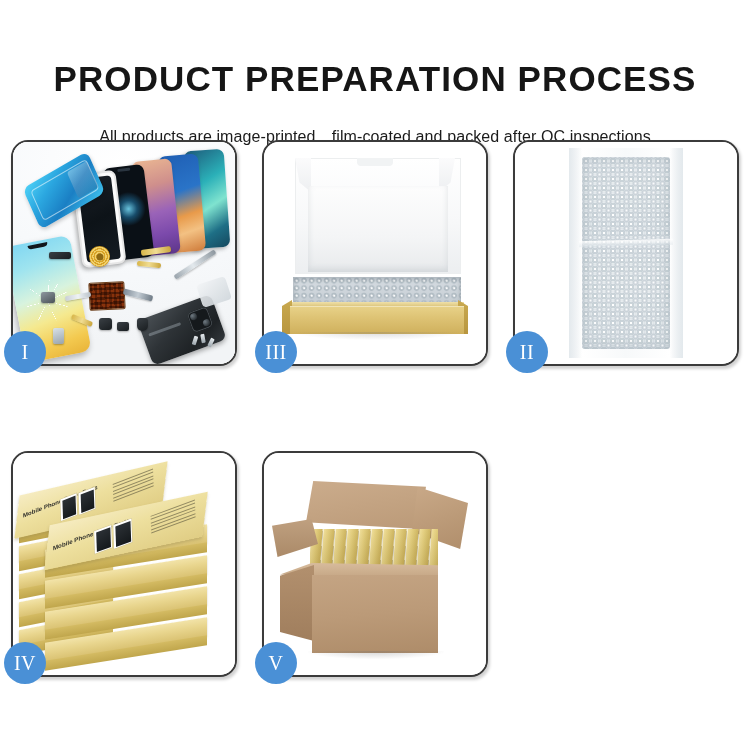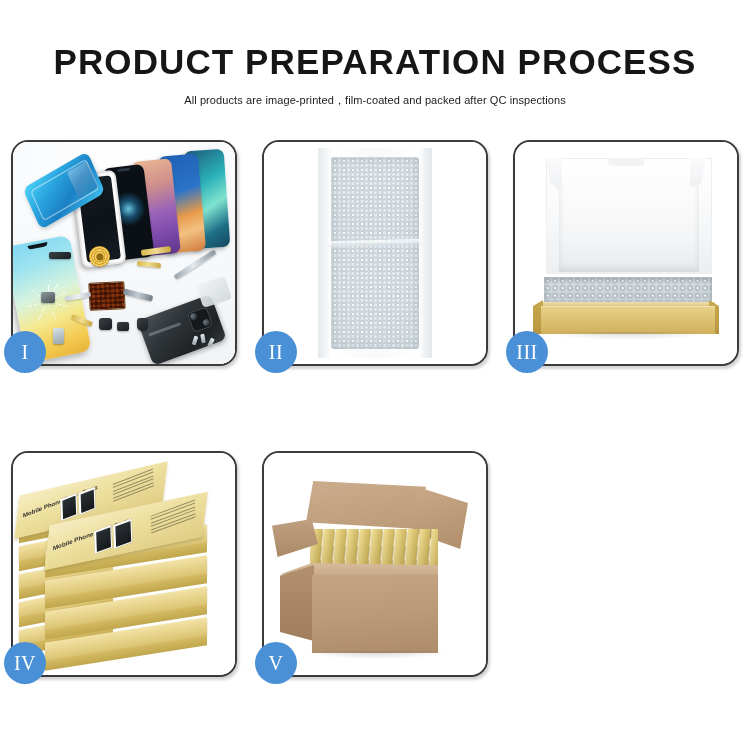--- a/index.html
+++ b/index.html
@@ -16,33 +16,33 @@
   }
 
   
   .header {
     position: absolute;
     left: 0; top: 0;
     width: 750px;
     text-align: center;
   }
   .title {
-    margin: 0;
+    margin: 17px;
     padding-top: 42px;
     font-size: 35px;
     font-weight: bold;
     letter-spacing: 1.1px;
     color: #161616;
     font-family: "Liberation Sans", sans-serif;
     white-space: nowrap;
   }
   .subtitle {
     margin: 0;
     padding-top: 11px;
-    font-size: 11px;
+    font-size: 16px;
     color: #1b1b1b;
     letter-spacing: 0.1px;
     white-space: nowrap;
   }
 
   
   .grid {
     position: absolute;
     left: 11px;
     top: 140px;
@@ -741,53 +741,53 @@
         <div class="tool2"></div>
         <div class="tool"></div>
         <div class="screws">
           <i></i>
           <i></i>
           <i></i>
         </div>
       </div>
     </div>
     <div class="badge">I</div>
-  </div>
-
-  <div class="card">
-    <div class="card-inner">
-      <div class="scene p2">
-        <div class="wrap-sleeve">
-          <div class="bubbles"></div>
-          <div class="sleeve-edge-l"></div>
-          <div class="sleeve-edge-r"></div>
-          <div class="sleeve-seam"></div>
-        </div>
-      </div>
-    </div>
-    <div class="badge">II</div>
   </div>
 
   <div class="card">
     <div class="card-inner">
       <div class="scene p3">
         <div class="lid-back"></div>
         <div class="lid-flap-l"></div>
         <div class="lid-flap-r"></div>
         <div class="lid-tab"></div>
         <div class="foam-pad"></div>
         <div class="box-wrap-fill"></div>
         <div class="kraft-inner-top"></div>
         <div class="kraft-left"></div>
         <div class="kraft-right"></div>
         <div class="kraft-front"></div>
         <div class="box-shadow-floor"></div>
       </div>
     </div>
     <div class="badge">III</div>
+  </div>
+
+  <div class="card">
+    <div class="card-inner">
+      <div class="scene p2">
+        <div class="wrap-sleeve">
+          <div class="bubbles"></div>
+          <div class="sleeve-edge-l"></div>
+          <div class="sleeve-edge-r"></div>
+          <div class="sleeve-seam"></div>
+        </div>
+      </div>
+    </div>
+    <div class="badge">II</div>
   </div>
 
   <div class="card">
     <div class="card-inner">
       <div class="scene p4">
         <div class="stack">
           <div class="sbox cl5">
               <div class="side"></div>
             </div>
           <div class="sbox cl4">

